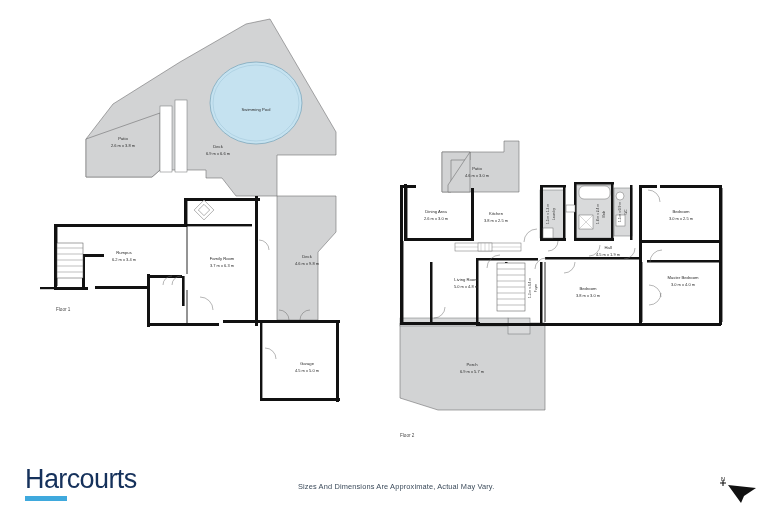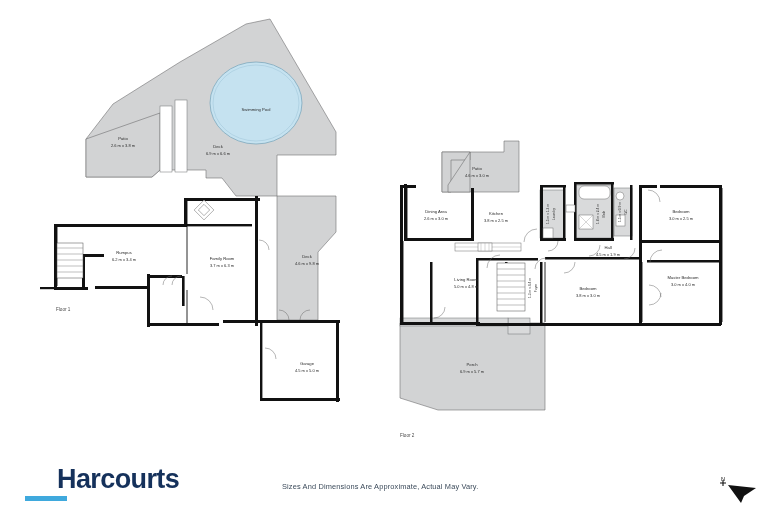--- a/index.html
+++ b/index.html
@@ -17,28 +17,28 @@
   .thinwall{fill:none;stroke:#111111;stroke-width:0.9;}
   .hair{fill:none;stroke:#7d7d7d;stroke-width:0.5;}
   .hair2{fill:none;stroke:#9a9a9a;stroke-width:0.4;}
   .deck{fill:#d2d3d4;stroke:#6e6f70;stroke-width:0.6;}
   .shade{fill:#d9dadb;stroke:#6e6f70;stroke-width:0.5;}
   .pool{fill:#c5e2f0;stroke:#7fa8bd;stroke-width:0.8;}
   .door{fill:none;stroke:#6d6d6d;stroke-width:0.5;}
   .fixt{fill:#ffffff;stroke:#6d6d6d;stroke-width:0.5;}
   .stair{fill:#ffffff;stroke:#4a4a4a;stroke-width:0.5;}
   .footer-note{
-    position:absolute;left:282px;top:482px;
+    position:absolute;left:298px;top:482px;
     font-size:7.4px;color:#3b4a5a;letter-spacing:.15px;
     font-family:"Liberation Sans", sans-serif;white-space:nowrap;
   }
   .logo{position:absolute;left:25px;top:466px;}
   .logo-word{
-    font-size:27px;font-weight:bold;color:#15315b;letter-spacing:-0.6px;
-    font-family:"Liberation Sans", sans-serif;line-height:1;margin-left:32px;
+    font-size:27px;font-weight:normal;color:#15315b;letter-spacing:-0.6px;
+    font-family:"Liberation Sans", sans-serif;line-height:1;
   }
   .logo-bar{width:42px;height:5px;background:#3fa9dd;margin-top:3px;}
   .compass{position:absolute;left:718px;top:472px;width:44px;height:36px;}
 </style>
 </head>
 <body>
 
 <svg id="plan" viewBox="0 0 768 512">
 
   <g>

